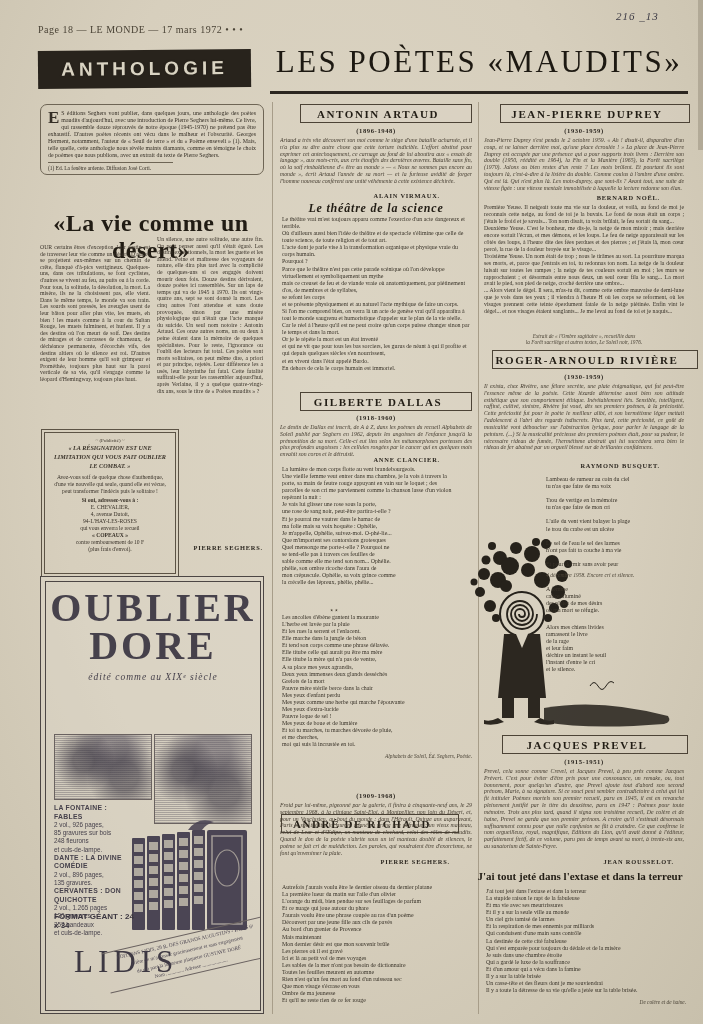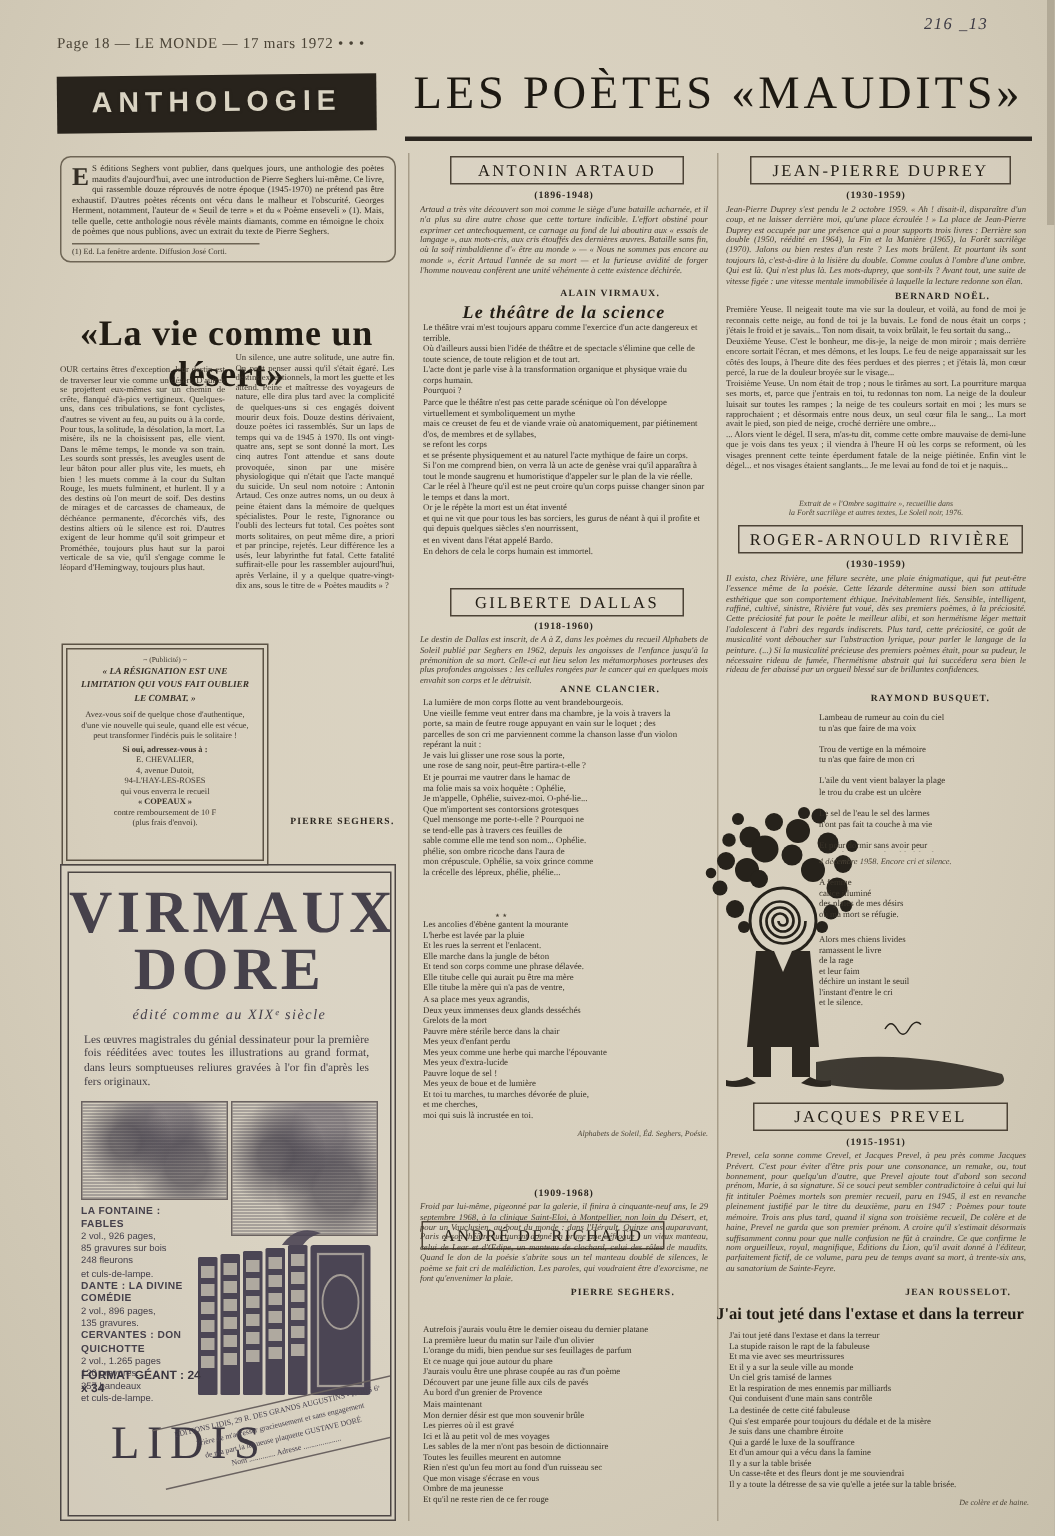--- a/index.html
+++ b/index.html
@@ -21,21 +21,21 @@
   .maintitle{font-size:31px;font-weight:normal;letter-spacing:2.5px;color:#1d1912;text-align:center;}
   
   .introbox{border:1px solid #6e6555;border-radius:7px;padding:5px 7px 3px 7px;font-size:5.9px;line-height:1.18;}
   .introbox .lead::first-letter{font-size:17px;font-weight:bold;float:left;line-height:.8;padding:1px 2px 0 0;}
   .footnote{font-size:5.4px;border-top:1px solid #6e6555;width:60%;margin-top:3px;padding-top:2px;}
   .bigline{font-size:24px;font-weight:bold;color:#211c14;text-align:center;letter-spacing:.5px;}
   .bodytxt{font-size:5.8px;line-height:1.14;color:#3a332a;}
   .bodytxt .lead::first-letter{font-size:15px;font-weight:bold;float:left;line-height:.85;padding:0 2px 0 0;}
   .sig{font-size:6.4px;font-weight:bold;letter-spacing:.8px;text-align:right;color:#2c2720;}
   
-  .secbox{border:1px solid #4c4336;text-align:center;font-weight:normal;font-size:11px;letter-spacing:1.6px;color:#221d15;padding:3px 2px 2px 2px;background:rgba(222,216,202,.25);}
+  .secbox{border:1px solid #4c4336;text-align:center;font-weight:bold;font-size:11px;letter-spacing:1.6px;color:#221d15;padding:3px 18px 2px 2px;background:rgba(222,216,202,.25);}
   .dates{font-size:6.6px;font-weight:bold;text-align:center;letter-spacing:.6px;color:#2c2720;}
   .iintro{font-size:5.8px;line-height:1.18;font-style:italic;color:#423a2e;}
   .poemtitle{font-size:12px;font-weight:bold;font-style:italic;text-align:center;color:#221d15;letter-spacing:.8px;}
   .poem{font-size:5.9px;line-height:1.2;color:#383228;}
   .credit{font-size:5.3px;font-style:italic;color:#4a4336;}
   
   .pubbox{border:1px solid #5c5345;outline:1px solid #5c5345;outline-offset:2px;padding:5px 6px;font-size:5.6px;line-height:1.25;text-align:center;color:#3a332a;}
   .pubbox .q{font-style:italic;font-weight:bold;font-size:6.2px;line-height:1.45;}
   
   .dorebox{border:1px solid #4c4644;padding:4px;background:rgba(224,218,206,.35);}
@@ -96,24 +96,23 @@
     <div>4, avenue Dutoit,</div>
     <div>94-L'HAY-LES-ROSES</div>
     <div>qui vous enverra le recueil</div>
     <div style="font-weight:bold;">« COPEAUX »</div>
     <div>contre remboursement de 10 F</div>
     <div>(plus frais d'envoi).</div>
   </div>
 
   <div class="abs dorebox" style="left:40px;top:576px;width:214px;height:428px;">
     <div class="doreinner">
-      <div class="abs doretitle" style="left:0;top:8px;width:100%;">VIRMAUX</div>
+      <div class="abs doretitle" style="left:0;top:8px;width:100%;">OUBLIER</div>
       <div class="abs doretitle" style="left:0;top:46px;width:100%;">DORE</div>
       <div class="abs doresub" style="left:0;top:90px;width:100%;">édité comme au XIXᵉ siècle</div>
-      <div class="abs doreblurb" style="left:10px;top:106px;width:190px;">Les œuvres magistrales du génial dessinateur pour la première fois rééditées avec toutes les illustrations au grand format, dans leurs somptueuses reliures gravées à l'or fin d'après les fers originaux.</div>
       <div class="abs engr" style="left:8px;top:152px;width:96px;height:64px;"></div>
       <div class="abs engr" style="left:108px;top:152px;width:96px;height:88px;"></div>
       <div class="abs dorelist" style="left:8px;top:222px;width:72px;">
         <b>LA FONTAINE : FABLES</b>
         <div class="preline">2 vol., 926 pages,
 85 gravures sur bois
 248 fleurons
 et culs-de-lampe.</div>
         <b>DANTE : LA DIVINE COMÉDIE</b>
         <div class="preline">2 vol., 896 pages,

